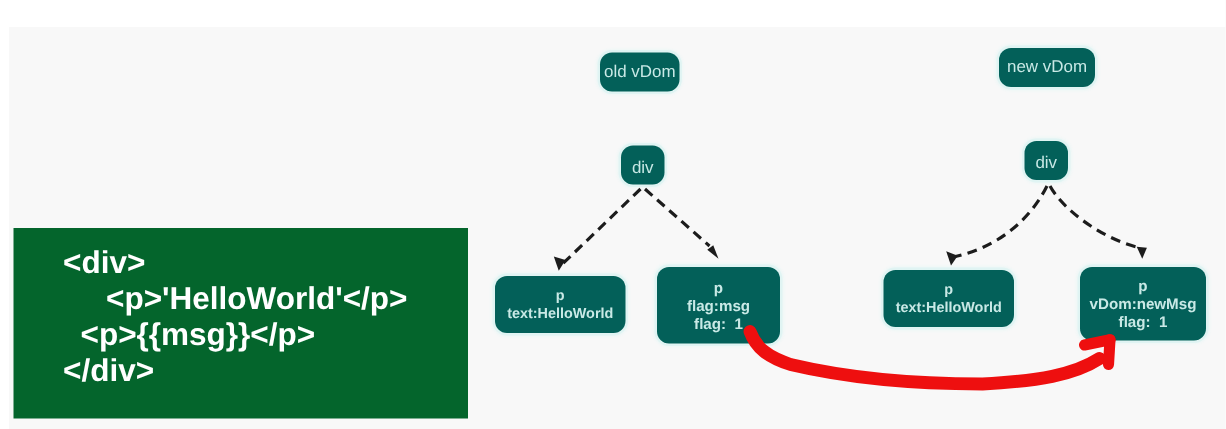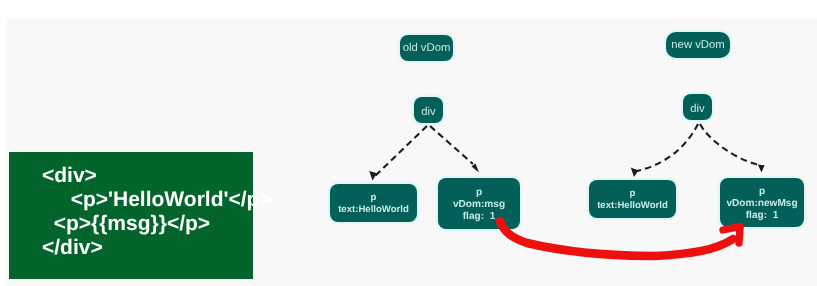--- a/index.html
+++ b/index.html
@@ -1,21 +1,21 @@
 <!DOCTYPE html>
 <html><head>
 <meta charset="utf-8">
 <style>
   html,body{margin:0;padding:0;}
   body{width:817px;height:286px;background:#ffffff;font-family:"Liberation Sans",sans-serif;overflow:hidden;-webkit-font-smoothing:antialiased;text-rendering:geometricPrecision;}
   #stage{position:relative;width:817px;height:286px;}
   #canvas{position:absolute;left:6px;top:18px;width:811px;height:268px;background:#f8f8f8;}
   .node{position:absolute;background:#036059;color:#c9e9e6;border-radius:8px;box-shadow:0 0 0 1.6px #e0f4f3, 0 0 2.5px 1.6px #e6f6f5;display:flex;flex-direction:column;align-items:center;justify-content:center;text-align:center;font-weight:bold;}
   .node div{line-height:11.9px;white-space:pre;}
-  .code{position:absolute;left:9px;top:152px;width:244px;height:127px;background:#04652c;color:#ffffff;font-weight:bold;font-size:21px;line-height:24px;}
+  .code{position:absolute;left:9px;top:152px;width:303px;height:127px;background:#04652c;color:#ffffff;font-weight:bold;font-size:21px;line-height:24px;}
   .code .ln{position:absolute;white-space:pre;}
   svg.layer{position:absolute;left:0;top:0;width:817px;height:286px;overflow:visible;}
 </style>
 </head>
 <body>
 
 <div id="stage">
   <div id="canvas"></div>
 
   <div class="code">
@@ -28,25 +28,25 @@
   <div class="node" style="left:400px;top:35px;width:53px;height:26px;font-size:11.3px;font-weight:normal;">old vDom</div>
   <div class="node" style="left:414px;top:97px;width:29px;height:26px;font-size:11.3px;font-weight:normal;padding-top:4px;box-sizing:border-box;">div</div>
 
   <div class="node" style="left:330px;top:184px;width:87px;height:38px;font-size:9.6px;padding-top:2px;box-sizing:border-box;">
     <div>p</div>
     <div>text:HelloWorld</div>
   </div>
 
   <div class="node" style="left:438px;top:178px;width:82px;height:51px;font-size:10.1px;padding-top:3px;box-sizing:border-box;">
     <div>p</div>
-    <div>vDom:msg</div>
+    <div>flag:msg</div>
     <div>flag:  1</div>
   </div>
 
-  <div class="node" style="left:666px;top:32px;width:64px;height:26px;font-size:11.3px;font-weight:normal;border-radius:10px;">new vDom</div>
+  <div class="node" style="left:666px;top:32px;width:64px;height:26px;font-size:11.3px;font-weight:normal;">new vDom</div>
   <div class="node" style="left:683px;top:94px;width:29px;height:26px;font-size:11.3px;font-weight:normal;padding-top:4px;box-sizing:border-box;">div</div>
 
   <div class="node" style="left:589px;top:180px;width:87px;height:38px;font-size:9.6px;padding-top:2px;box-sizing:border-box;">
     <div>p</div>
     <div>text:HelloWorld</div>
   </div>
 
   <div class="node" style="left:720px;top:178px;width:84px;height:49px;font-size:10.1px;padding-top:3px;box-sizing:border-box;">
     <div>p</div>
     <div>vDom:newMsg</div>

